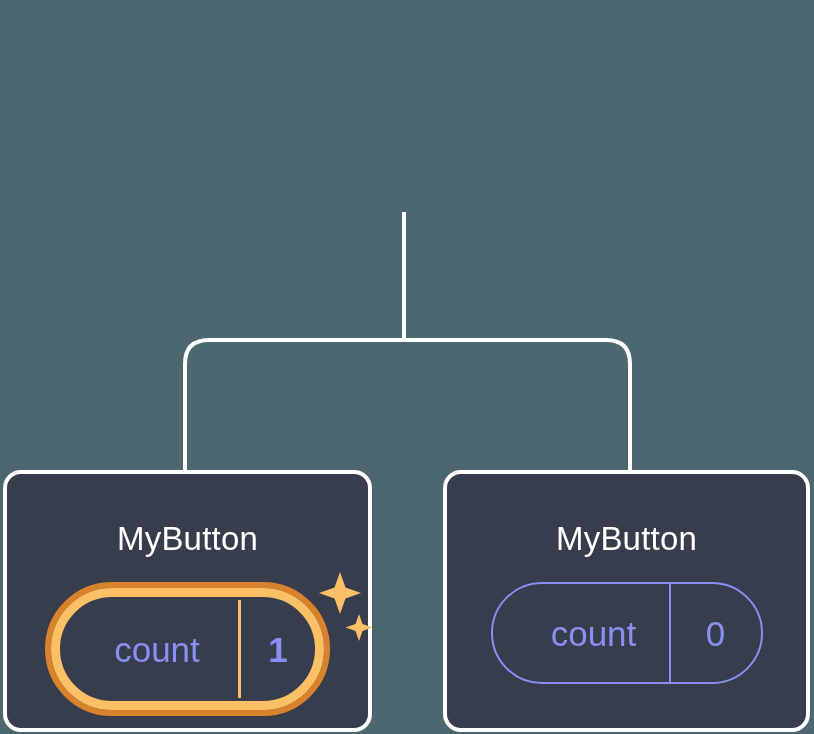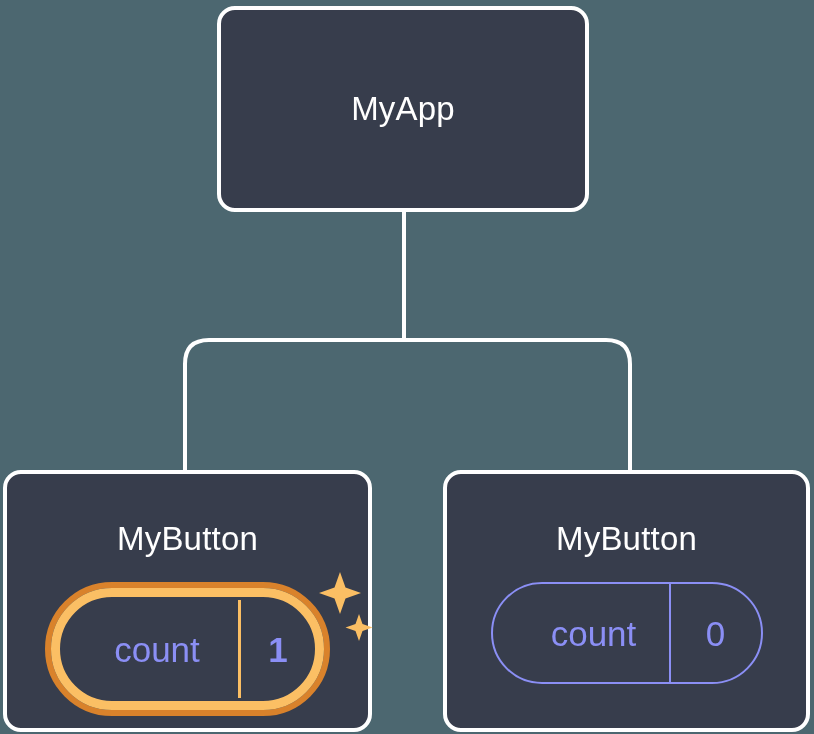--- a/index.html
+++ b/index.html
@@ -177,23 +177,20 @@
 
 <div id="stage">
 
   <svg class="connectors" viewBox="0 0 814 734" width="814" height="734" aria-hidden="true">
 
     <path d="M 404 212 L 404 340" fill="none" stroke="#ffffff" stroke-width="4" stroke-linecap="butt"></path>
 
     <path d="M 185 470 L 185 364 Q 185 340 209 340 L 606 340 Q 630 340 630 364 L 630 470" fill="none" stroke="#ffffff" stroke-width="4" stroke-linecap="butt"></path>
   </svg>
 
-  <div class="node" id="node-root">
-    <div class="node-title">MyApp</div>
-  </div>
 
   <div class="node" id="node-child-left">
     <div class="node-title">MyButton</div>
 
     <div class="pill-wrap">
       <div class="pill pill--highlight">
         <div class="pill-inner">
           <div class="pill-key">count</div>
           <div class="pill-divider"></div>
           <div class="pill-val">1</div>

